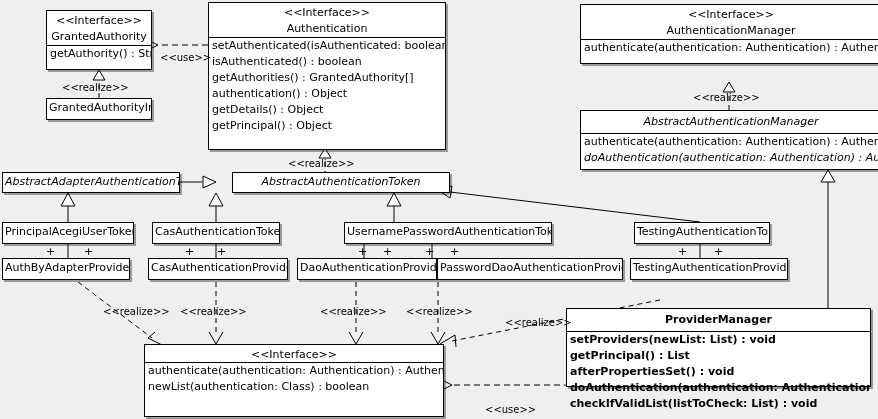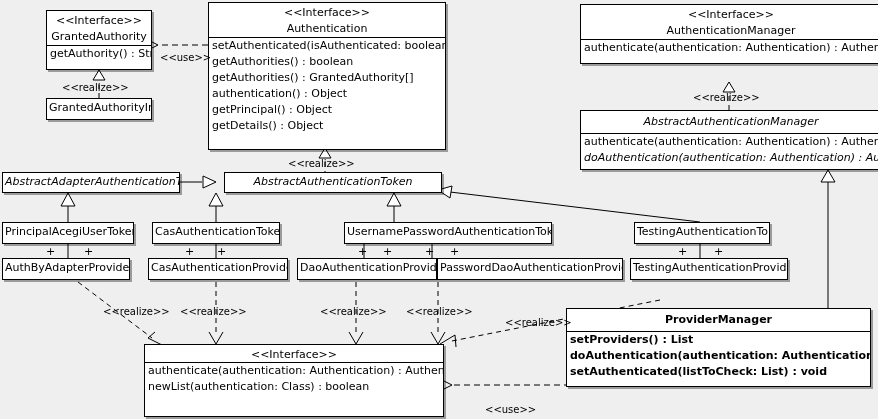--- a/index.html
+++ b/index.html
@@ -192,25 +192,25 @@
   <div class="uml-box" style="left:46px; top:98px; width:106px; height:22px;">
     <div class="simple-name">GrantedAuthorityImpl</div>
   </div>
 
   <div class="uml-box" style="left:208px; top:2px; width:238px; height:148px;">
     <div class="stereo">&lt;&lt;Interface&gt;&gt;</div>
     <div class="hdr">Authentication</div>
     <div class="sep"></div>
     <div class="members">
       <div class="member">setAuthenticated(isAuthenticated: boolean) : void</div>
-      <div class="member">getAuthorities() : boolean</div>
+      <div class="member">isAuthenticated() : boolean</div>
       <div class="member">getAuthorities() : GrantedAuthority[]</div>
       <div class="member">authentication() : Object</div>
+      <div class="member">getDetails() : Object</div>
       <div class="member">getPrincipal() : Object</div>
-      <div class="member">getDetails() : Object</div>
     </div>
   </div>
 
   <div class="uml-box" style="left:580px; top:4px; width:302px; height:60px;">
     <div class="stereo">&lt;&lt;Interface&gt;&gt;</div>
     <div class="hdr">AuthenticationManager</div>
     <div class="sep"></div>
     <div class="members">
       <div class="member">authenticate(authentication: Authentication) : Authentication</div>
     </div>
@@ -222,21 +222,21 @@
     <div class="members">
       <div class="member">authenticate(authentication: Authentication) : Authentication</div>
       <div class="member ital">doAuthentication(authentication: Authentication) : Authentication</div>
     </div>
   </div>
 
   <div class="uml-box" style="left:2px; top:172px; width:178px; height:21px;">
     <div class="simple-name name-italic">AbstractAdapterAuthenticationToken</div>
   </div>
 
-  <div class="uml-box" style="left:224px; top:172px; width:218px; height:21px;">
+  <div class="uml-box" style="left:232px; top:172px; width:218px; height:21px;">
     <div class="simple-name name-italic">AbstractAuthenticationToken</div>
   </div>
 
   <div class="uml-box" style="left:2px; top:222px; width:132px; height:22px;">
     <div class="simple-name">PrincipalAcegiUserToken</div>
   </div>
 
   <div class="uml-box" style="left:152px; top:222px; width:128px; height:22px;">
     <div class="simple-name">CasAuthenticationToken</div>
   </div>
@@ -275,23 +275,25 @@
     <div class="members">
       <div class="member">authenticate(authentication: Authentication) : Authentication</div>
       <div class="member">newList(authentication: Class) : boolean</div>
     </div>
   </div>
 
   <div class="uml-box" style="left:566px; top:308px; width:305px; height:79px;font-weight:bold;">
     <div class="hdr" style="line-height:20px;">ProviderManager</div>
     <div class="sep"></div>
     <div class="members">
-      <div class="member">setProviders() : List</div>
+      <div class="member">setProviders(newList: List) : void</div>
+      <div class="member">getPrincipal() : List</div>
+      <div class="member">afterPropertiesSet() : void</div>
       <div class="member">doAuthentication(authentication: Authentication) : Authentication</div>
-      <div class="member">setAuthenticated(listToCheck: List) : void</div>
+      <div class="member">checkIfValidList(listToCheck: List) : void</div>
     </div>
   </div>
 
   <div class="edge-label" style="left:160px; top:52px;">&lt;&lt;use&gt;&gt;</div>
   <div class="edge-label" style="left:62px; top:82px;">&lt;&lt;realize&gt;&gt;</div>
   <div class="edge-label" style="left:288px; top:158px;">&lt;&lt;realize&gt;&gt;</div>
   <div class="edge-label" style="left:693px; top:92px;">&lt;&lt;realize&gt;&gt;</div>
 
   <div class="edge-label" style="left:103px; top:306px;">&lt;&lt;realize&gt;&gt;</div>
   <div class="edge-label" style="left:180px; top:306px;">&lt;&lt;realize&gt;&gt;</div>

